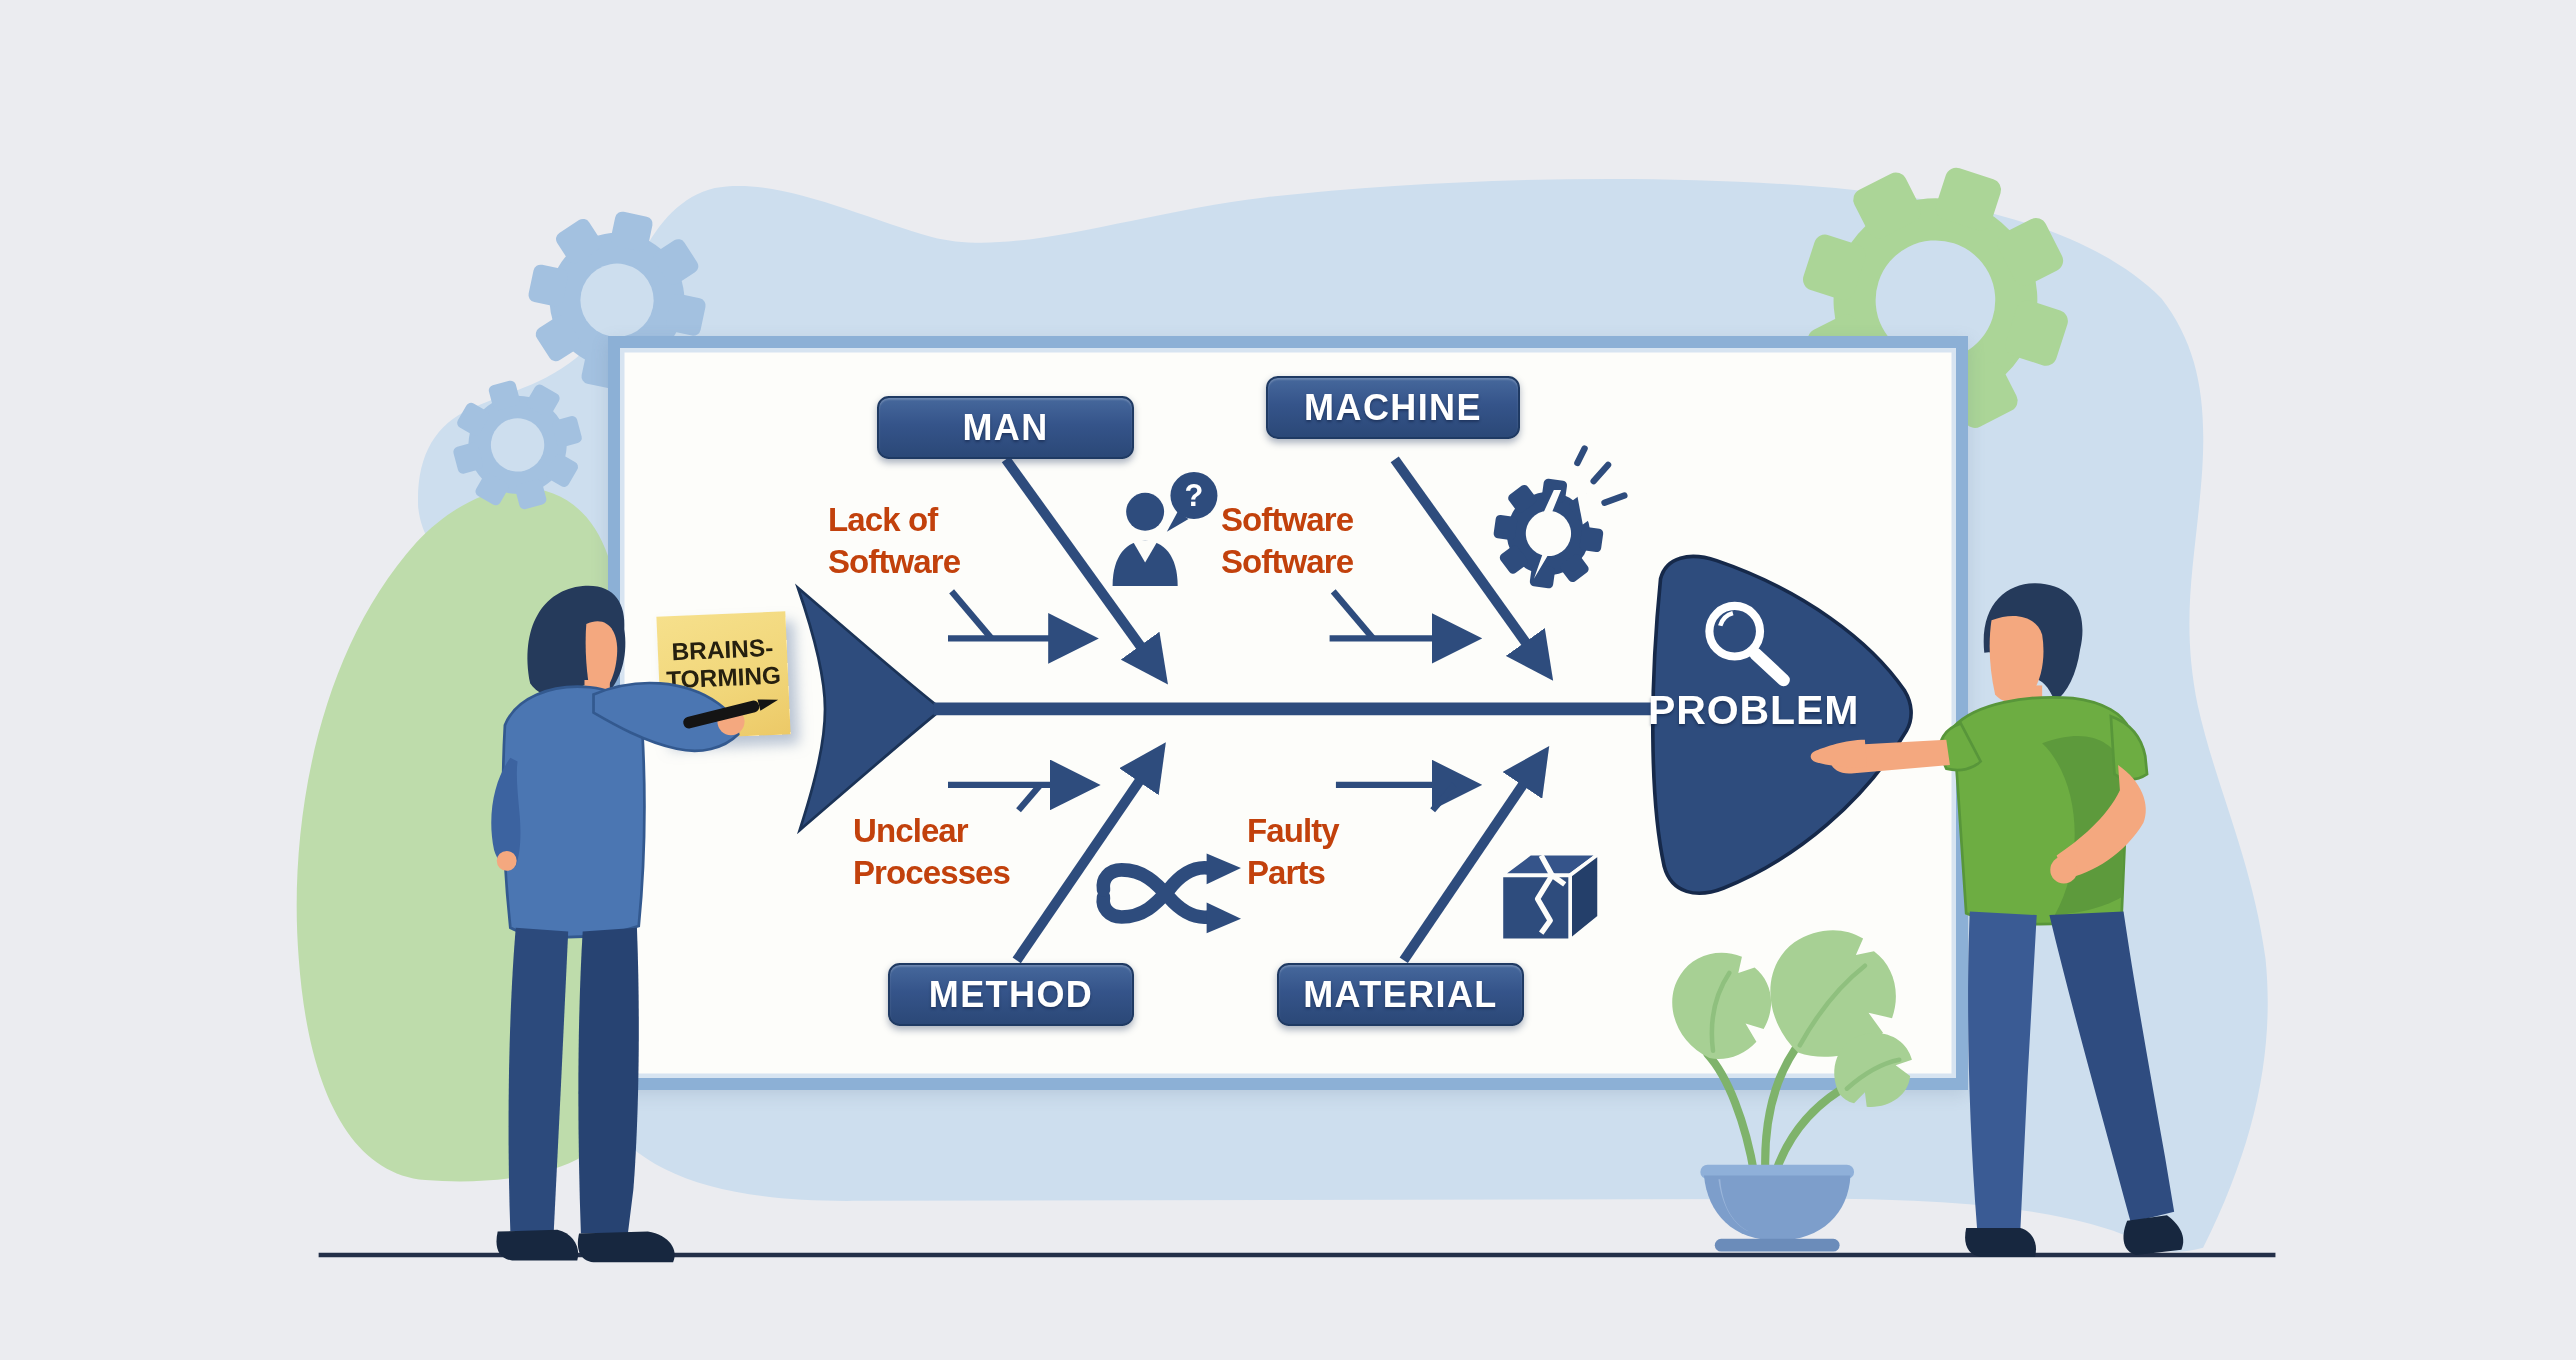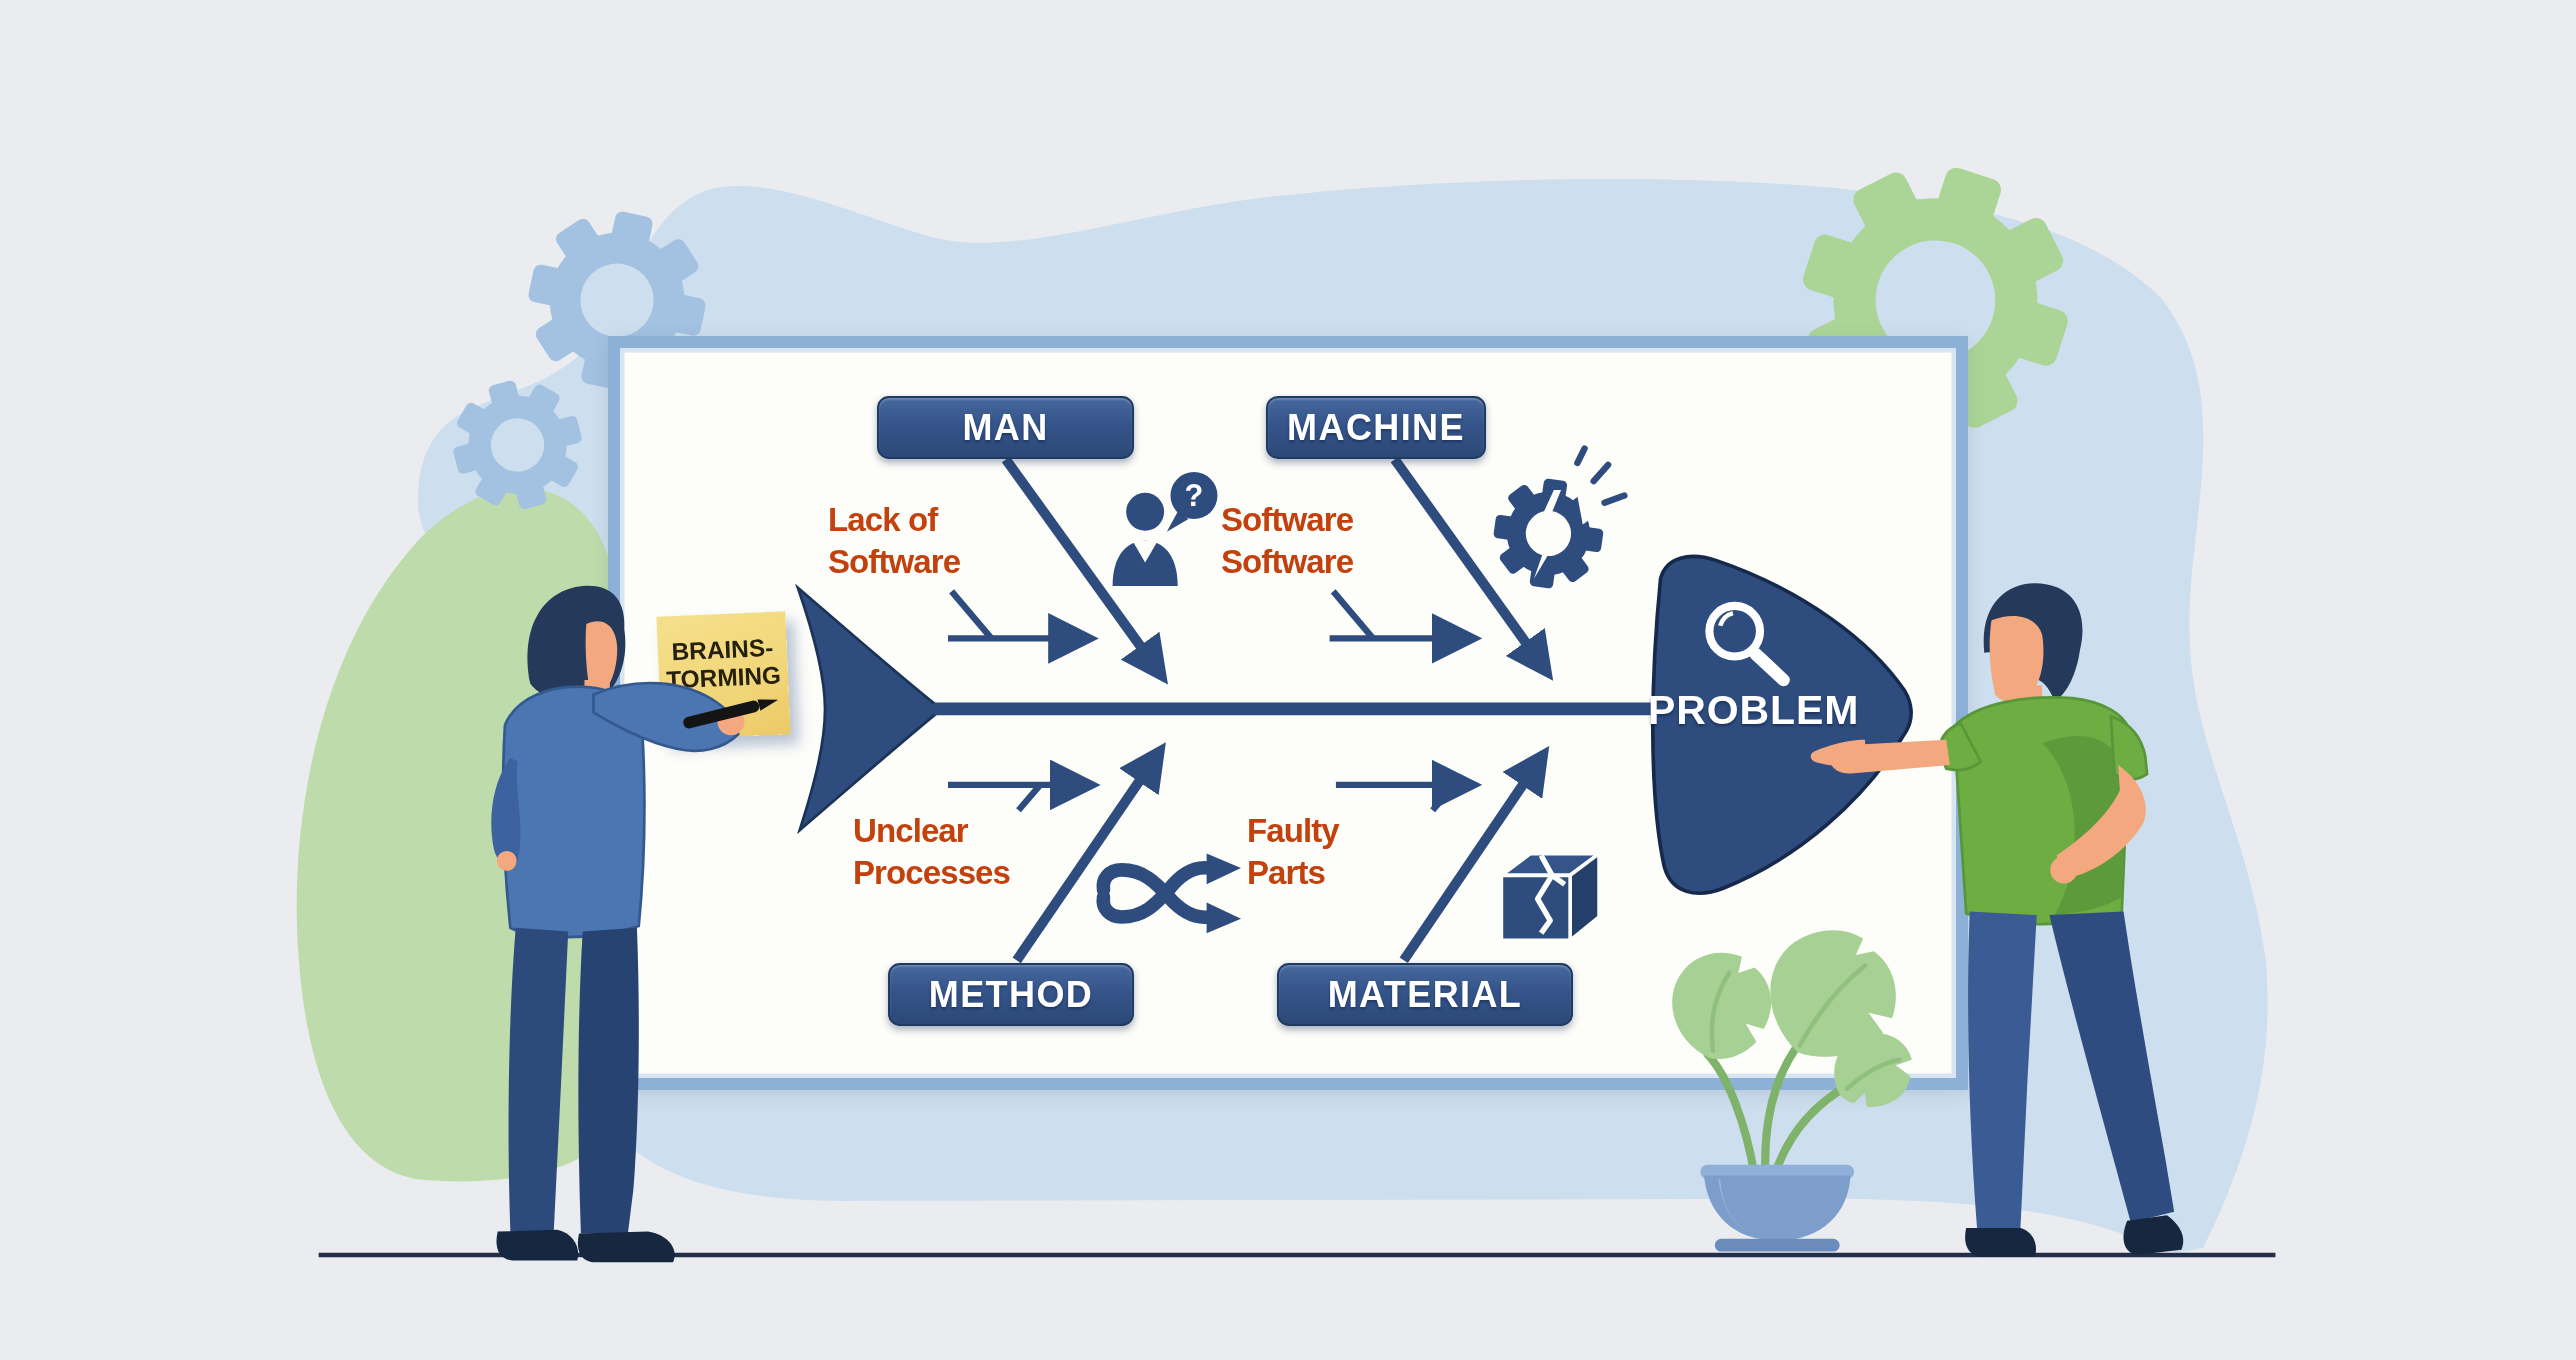--- a/index.html
+++ b/index.html
@@ -241,27 +241,27 @@
       <path fill="#3a5b94" d="M 2178,1008 L 2252,1012 L 2242,1190 L 2234,1358 L 2186,1358 C 2176,1230 2174,1100 2178,1008 Z"></path>
       <path fill="#2f4c80" d="M 2266,1012 L 2348,1008 C 2360,1090 2378,1190 2394,1280 L 2404,1340 L 2356,1352 C 2326,1240 2292,1120 2266,1012 Z"></path>
       <path fill="#17273f" d="M 2174,1358 C 2170,1376 2176,1388 2190,1390 L 2250,1390 C 2254,1376 2248,1362 2234,1358 Z"></path>
       <path fill="#17273f" d="M 2352,1350 C 2344,1370 2348,1384 2362,1388 L 2412,1382 C 2418,1368 2410,1354 2396,1344 Z"></path>
     </g>
   </svg>
 
   <div class="cat-box" style="left:877px;top:396px;width:257px">
     <span>MAN</span>
   </div>
-  <div class="cat-box" style="left:1266px;top:396px;width:220px">
+  <div class="cat-box" style="left:1266px;top:376px;width:254px">
     <span>MACHINE</span>
   </div>
   <div class="cat-box" style="left:888px;top:963px;width:246px">
     <span>METHOD</span>
   </div>
-  <div class="cat-box" style="left:1277px;top:963px;width:296px">
+  <div class="cat-box" style="left:1277px;top:963px;width:247px">
     <span>MATERIAL</span>
   </div>
 
   <div class="cause" style="left:828px;top:499px">
     <div>Lack of</div>
     <div>Software</div>
   </div>
   <div class="cause" style="left:1221px;top:499px">
     <div>Software</div>
     <div>Software</div>

